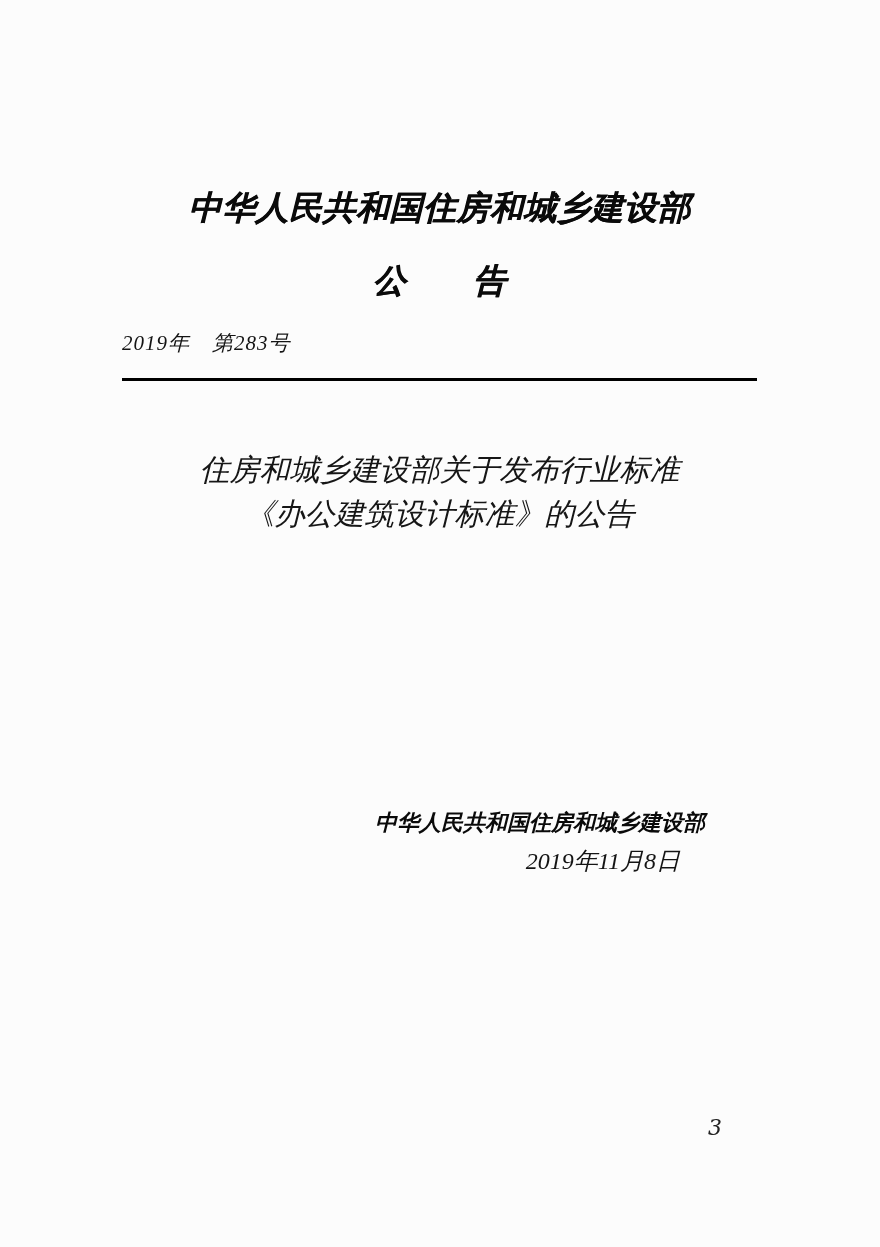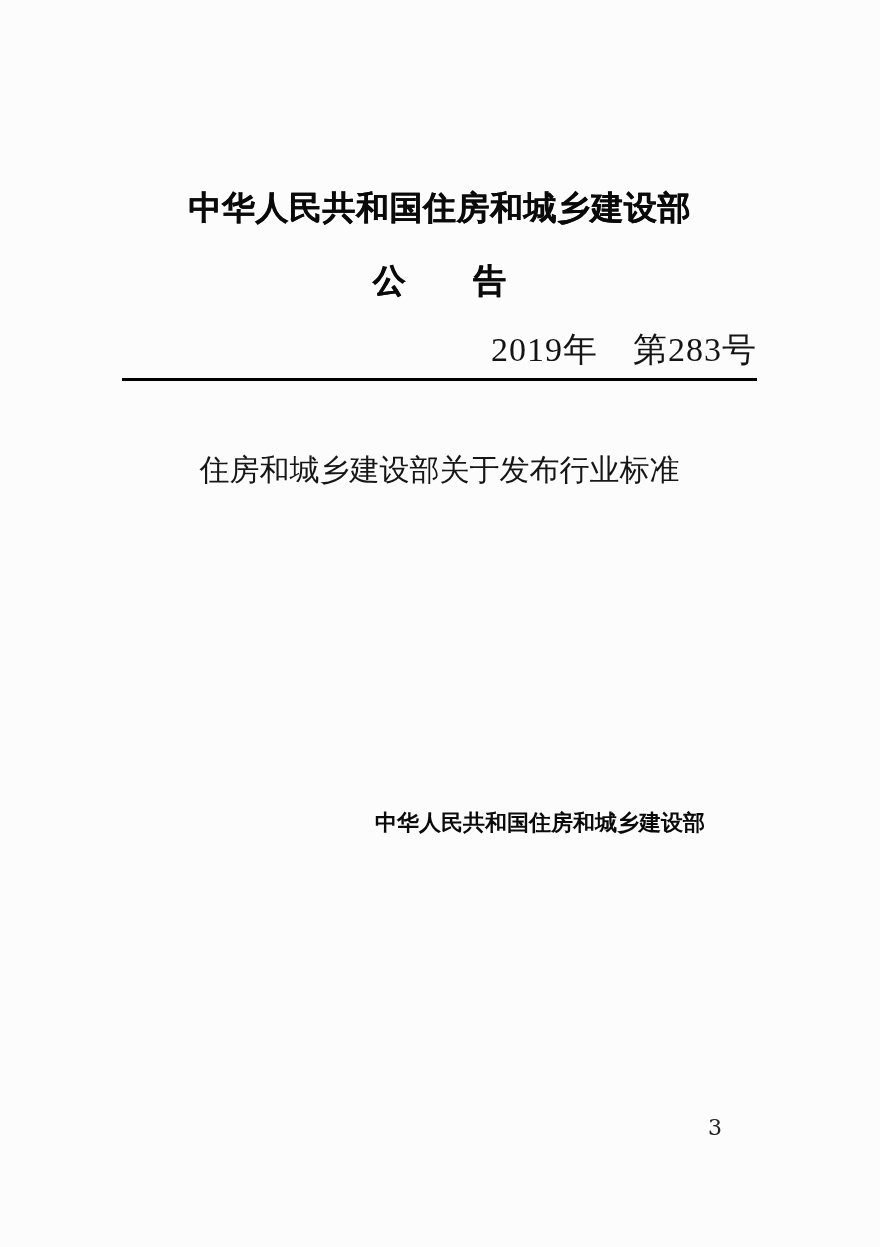--- a/index.html
+++ b/index.html
@@ -11,21 +11,21 @@
     height: 1247px;
     background: var(--paper, #fcfcfc);
     font-family: "Liberation Serif", serif;
     color: var(--ink, #141414);
     position: relative;
     overflow: hidden;
   }
   .page {
     position: absolute;
     left: 0; top: 0;
-    width: 880px; height: 1247px;
+    width: 880px; height: 1247px; font-style: italic;
   }
   .content {
     position: absolute;
     left: 122px;
     top: 0;
     width: 635px;
     height: 100%;
   }
   .doc-title {
     position: absolute;
@@ -39,22 +39,22 @@
     letter-spacing: 0.5px;
     text-shadow: 0.4px 0 0 currentColor;
     white-space: nowrap;
   }
   .title-line-1 { top: 191px; }
   .title-line-2 { top: 244px; margin-top: 20px; }
   .issue-number {
     position: absolute;
     left: 0; right: 0;
     top: 333px;
-    text-align: right;
-    font-size: 34px;
+    text-align: left;
+    font-size: 21px;
     line-height: 1;
     letter-spacing: 1px;
     white-space: nowrap;
   }
   .rule {
     position: absolute;
     left: 0; right: 0;
     top: 378px;
     height: 3px;
     background: var(--rule, #000000);
@@ -126,21 +126,23 @@
     <div class="doc-title title-line-1">中华人民共和国住房和城乡建设部</div>
 
     <div class="doc-title title-line-2">公　　告</div>
 
     <div class="issue-number">2019年　第283号</div>
 
     <div class="rule"></div>
 
     <div class="subtitle subtitle-line-1">住房和城乡建设部关于发布行业标准</div>
 
+    <div class="subtitle subtitle-line-2">《办公建筑设计标准》的公告</div>
 
 
     <div class="signature">中华人民共和国住房和城乡建设部</div>
 
+    <div class="issue-date">2019年11月8日</div>
 
   </div>
 
   <div class="page-number">3</div>
 </div>
 
 </body></html>

